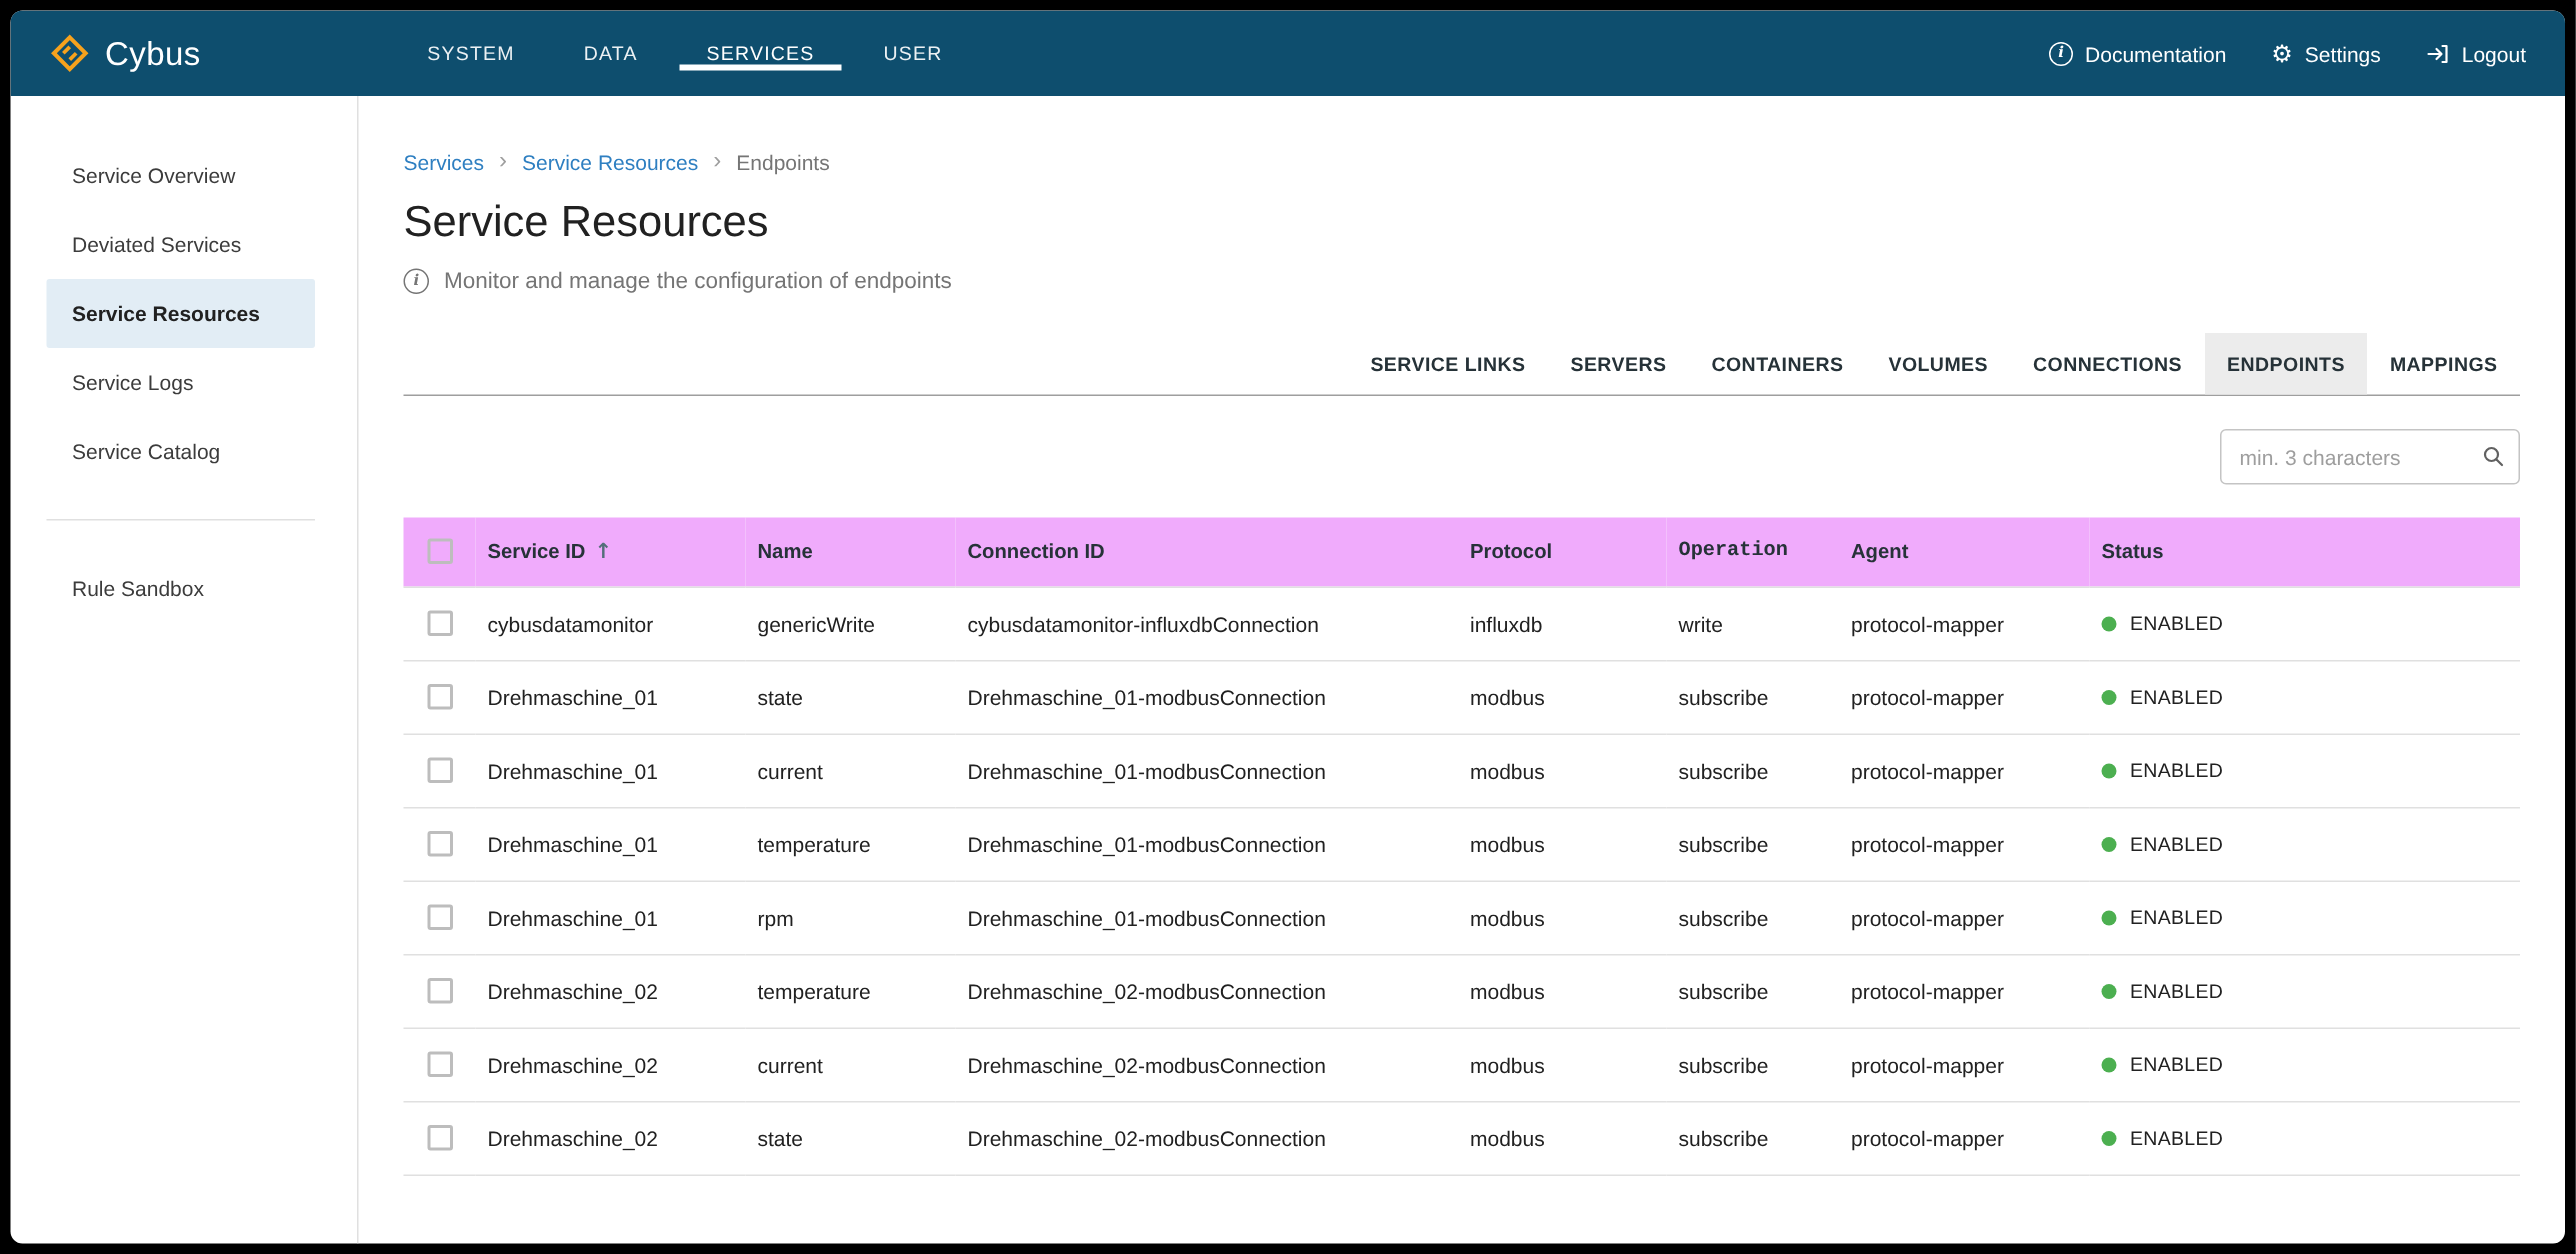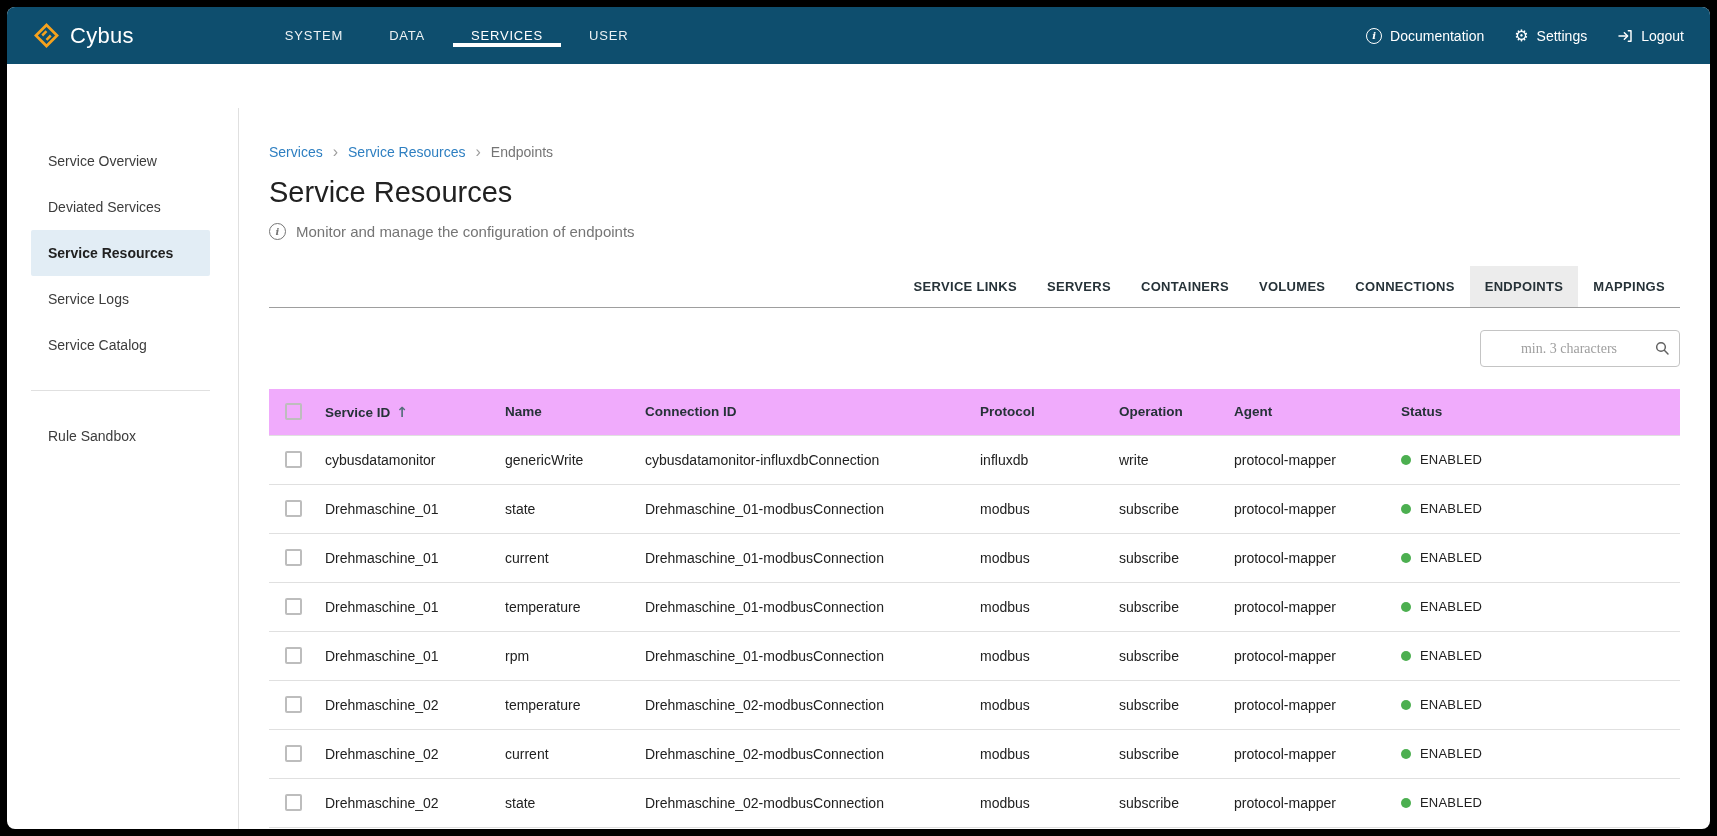--- a/index.html
+++ b/index.html
@@ -1,17 +1,17 @@
 <!DOCTYPE html>
 <html><head>
 <meta charset="utf-8">
 <style>
   * { margin:0; padding:0; box-sizing:border-box; }
   html,body { width:1717px; height:836px; background:#000; font-family:"Liberation Sans","DejaVu Sans",sans-serif; }
-  .app { position:absolute; inset:7px; background:#fff; border-radius:8px; overflow:hidden; display:flex; flex-direction:column;gap:44px; }
+  .app { position:absolute; inset:7px; background:#fff; border-radius:8px; overflow:hidden; display:flex; flex-direction:column; }
 
   
   .topbar { height:57px; background:#0e4e6e; display:flex; align-items:stretch; padding:0 26px 0 26px; flex-shrink:0; }
   .brand { display:flex; align-items:center; gap:10px; }
   .brand-name { color:#fff; font-size:22px; font-weight:500; letter-spacing:0.3px; }
   .logo-icon { display:flex; align-items:center; }
   .main-nav { display:flex; margin-left:128px; align-items:center; }
   .nav-item { display:flex; align-items:center; padding:0 18px; color:rgba(255,255,255,0.92); font-size:13px; font-weight:500;
               letter-spacing:0.8px; cursor:pointer; border-bottom:4px solid transparent; border-top:4px solid transparent; margin:0 5px; }
   .nav-item.active { color:#fff; border-bottom-color:#fff; }
@@ -41,32 +41,32 @@
 
   
   .tabs { display:flex; margin-top:26px; border-bottom:1px solid #9e9e9e;justify-content:flex-end; }
   .tab { padding:13px 15px; font-size:13px; font-weight:700; color:#263238; letter-spacing:0.3px; cursor:pointer; white-space:nowrap; }
   .tab.active { background:#ececec; }
 
   
   .search-row { display:flex; justify-content:flex-end; margin-top:22px; }
   .search-box { position:relative; width:200px; }
   .search-box input { width:100%; height:37px; border:1px solid #c4c4c4; border-radius:4px; padding:0 34px 0 12px;
-                      font-size:14px; color:#424242; font-family:Liberation Serif, serif; outline:none;text-align:center; }
+                      font-size:14px; color:#424242; font-family:Liberation Sans, sans-serif; outline:none; }
   .search-box input::placeholder { color:#9e9e9e; }
   .search-icon { position:absolute; right:10px; top:10px; }
 
   
   table { width:100%; border-collapse:collapse; margin-top:22px; table-layout:fixed; }
   thead tr { background:#f0abfc; }
   th { text-align:left; font-size:13.5px; font-weight:700; color:#263238; height:46px; padding:0 8px; }
   td { font-size:14px; color:#212121; height:49px; padding:0 8px; border-bottom:1px solid #e0e0e0; }
   tbody tr:first-child td { border-top:1px solid #e0e0e0; }
   .col-cb { width:48px; } .col-sid { width:180px; } .col-name { width:140px; } .col-conn { width:335px; }
-  .col-proto { width:139px; } .col-op { width:115px; } .col-agent { width:167px; } .col-status { width:auto; }
+  .col-proto { width:139px; } .col-op { width:115px;font-family:Liberation Mono, monospace; } .col-agent { width:167px; } .col-status { width:auto; }
   .cb-cell { padding-left:16px; }
   .checkbox { display:inline-block; width:17px; height:17px; border:2px solid #bdbdbd; border-radius:2px; cursor:pointer; vertical-align:middle; }
   .sort-arrow { color:#546e7a; font-size:14px; margin-left:6px; font-family:"DejaVu Sans",sans-serif; }
   .status-wrap { display:flex; align-items:center; gap:9px; }
   .dot { width:10px; height:10px; border-radius:50%; background:#4caf50; flex-shrink:0; }
   .status-text { font-size:13px; letter-spacing:0.2px; }
 </style>
 </head>
 <body>
 

